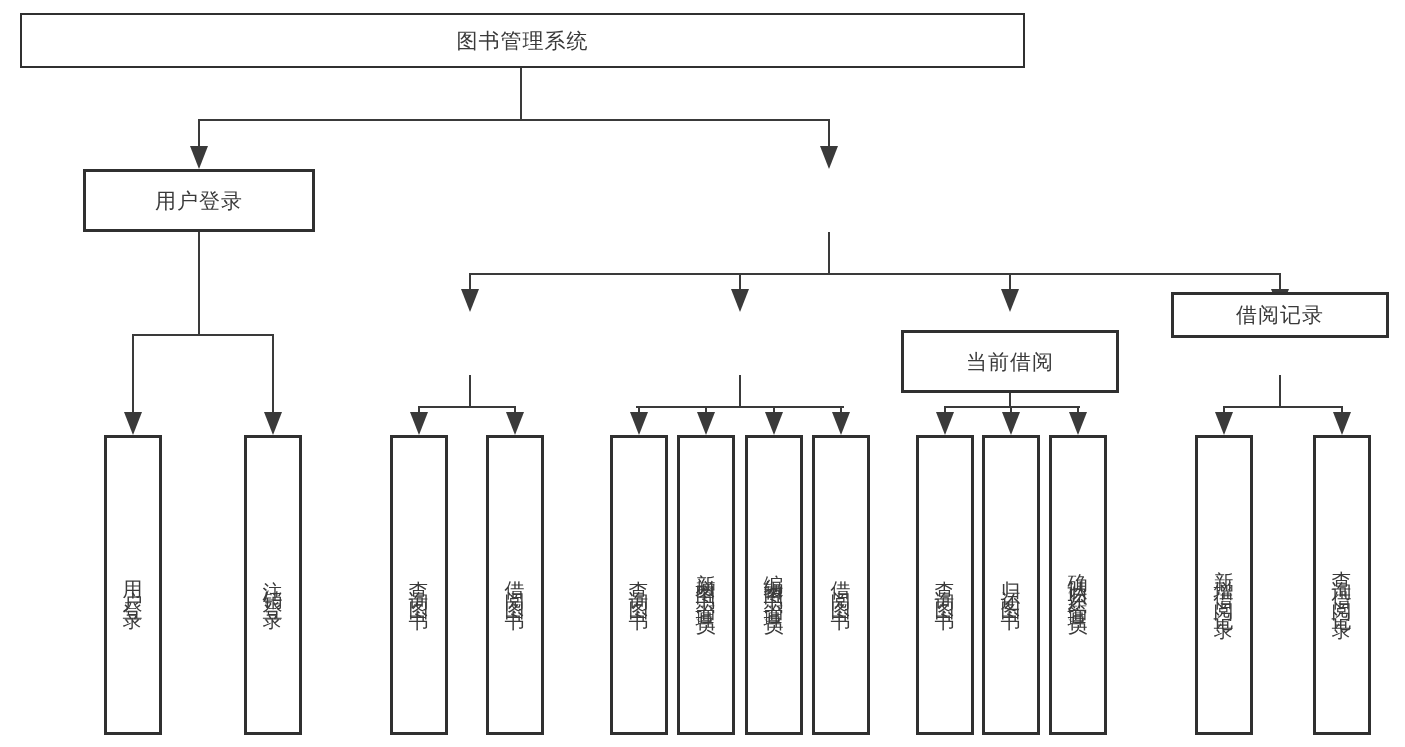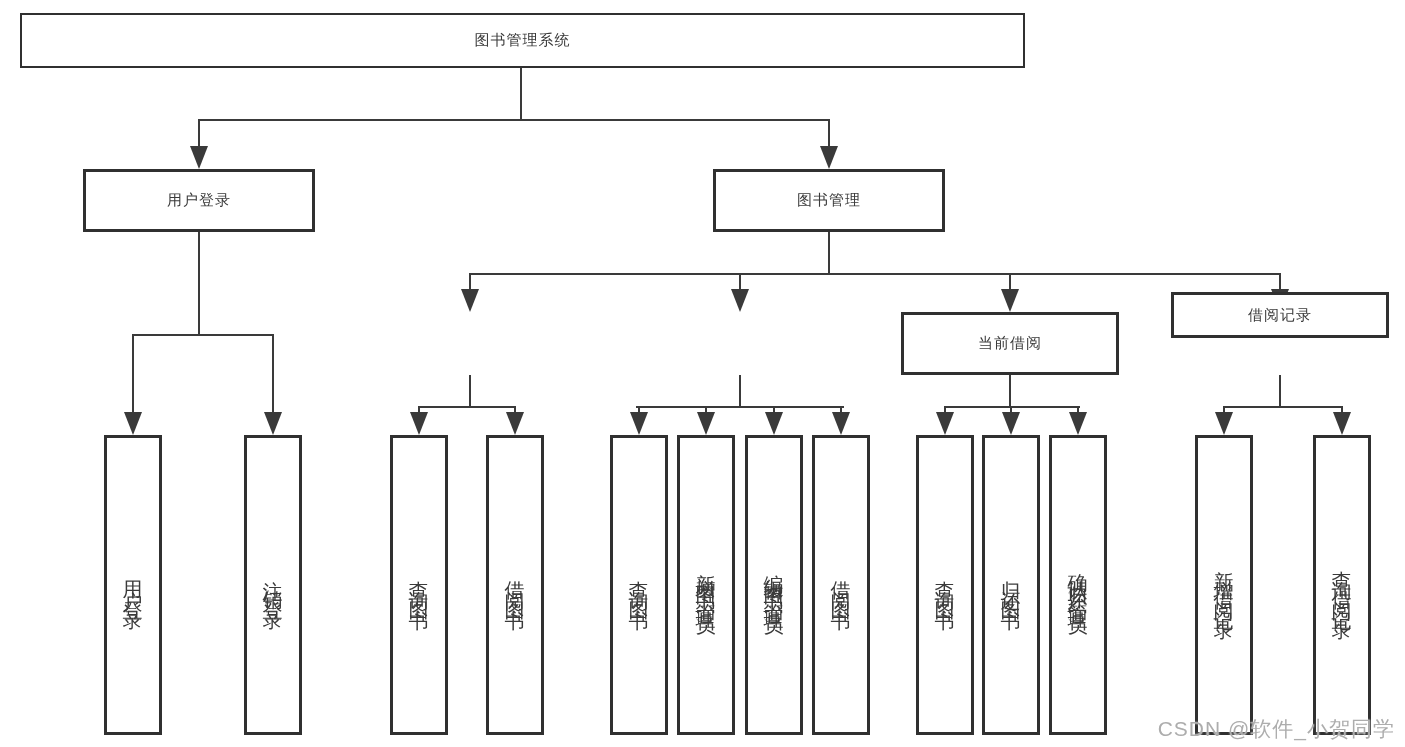--- a/index.html
+++ b/index.html
@@ -1,21 +1,21 @@
 <!DOCTYPE html>
 <html><head>
 <meta charset="utf-8">
 <style>
   html,body{margin:0;padding:0;background:#fff;}
   .wrap{position:relative;width:1405px;height:747px;background:#fff;overflow:hidden;
         font-family:"Liberation Sans","DejaVu Sans",sans-serif;color:#3a3a3a;}
   .node{position:absolute;background:#fff;border:3px solid #303030;box-sizing:border-box;
         display:flex;align-items:center;justify-content:center;}
   .node.title{border-width:2px;}
-  .h-label{font-size:15px;letter-spacing:1px;white-space:nowrap;}
+  .h-label{font-size:21px;letter-spacing:1px;white-space:nowrap;}
   .v-label{writing-mode:vertical-rl;text-orientation:mixed;font-size:20px;letter-spacing:10px;line-height:1;}
   .lh{position:absolute;height:2px;background:#3a3a3a;}
   .lv{position:absolute;width:2px;background:#3a3a3a;}
   .ar{position:absolute;width:0;height:0;border-left:9px solid transparent;
       border-right:9px solid transparent;border-top:23px solid #3a3a3a;}
   .watermark{position:absolute;right:10px;bottom:4px;font-size:21px;color:#adadad;
              text-shadow:0 0 2px #ffffff;letter-spacing:1px;}
 </style>
 </head>
 <body>
@@ -80,25 +80,22 @@
   <div class="ar" style="left:1215px;top:412px"></div>
   <div class="ar" style="left:1333px;top:412px"></div>
 
   <div class="node title" style="left:20px;top:13px;width:1005px;height:55px">
     <span class="h-label">图书管理系统</span>
   </div>
 
   <div class="node" style="left:83px;top:169px;width:232px;height:63px">
     <span class="h-label">用户登录</span>
   </div>
-  <div class="node" style="left:713px;top:169px;width:232px;height:63px">
-    <span class="h-label">图书管理</span>
-  </div>
 
-  <div class="node" style="left:901px;top:312px;width:218px;height:63px">
+  <div class="node" style="left:901px;top:330px;width:218px;height:63px">
     <span class="h-label">当前借阅</span>
   </div>
   <div class="node" style="left:1171px;top:292px;width:218px;height:46px">
     <span class="h-label">借阅记录</span>
   </div>
 
   <div class="node" style="left:104px;top:435px;width:58px;height:300px">
     <span class="v-label">用户登录</span>
   </div>
   <div class="node" style="left:244px;top:435px;width:58px;height:300px">
@@ -135,15 +132,14 @@
     <span class="v-label" style="letter-spacing:6px">确认归还（管理员）</span>
   </div>
 
   <div class="node" style="left:1195px;top:435px;width:58px;height:300px">
     <span class="v-label">新增借阅记录</span>
   </div>
   <div class="node" style="left:1313px;top:435px;width:58px;height:300px">
     <span class="v-label">查询借阅记录</span>
   </div>
 
-  <div class="watermark">CSDN @软件_小贺同学</div>
 
 </div>
 
 </body></html>

